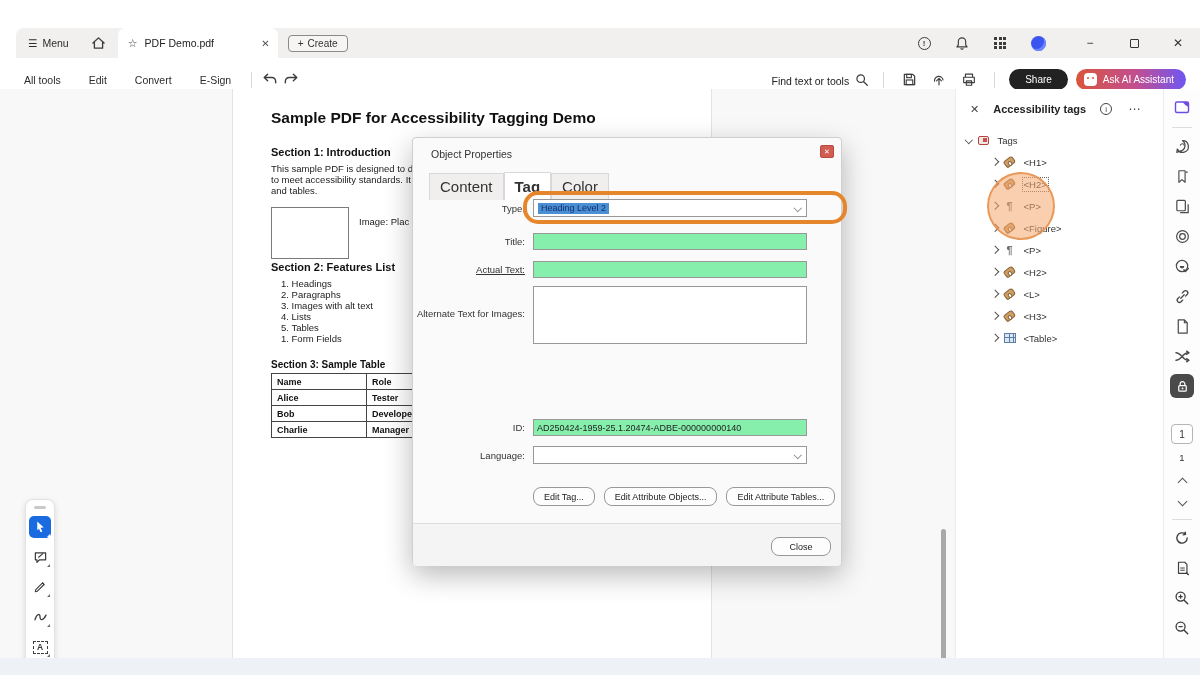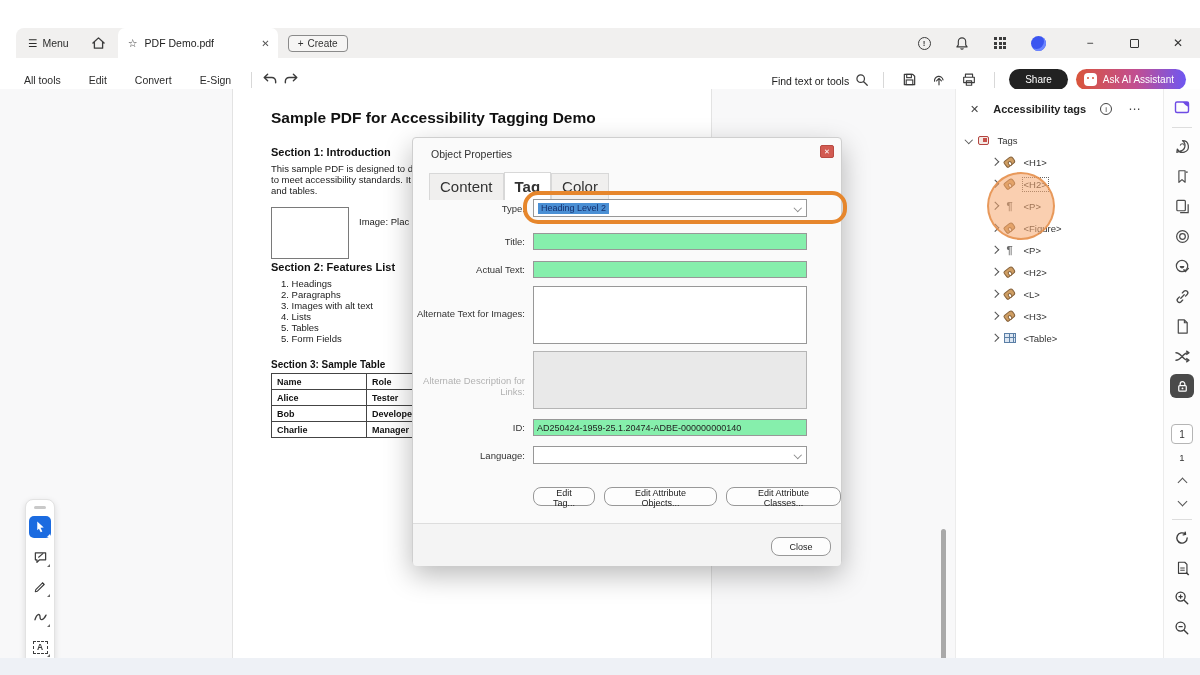--- a/index.html
+++ b/index.html
@@ -268,21 +268,21 @@
       <div class="doc-line" style="top:96px;">and tables.</div>
       <div class="img-box"></div>
       <div class="doc-line" style="left:126px; top:127px;">Image: Plac</div>
       <div class="doc-h2" style="top:172px;">Section 2: Features List</div>
       <div class="features">
         <div>1. Headings</div>
         <div>2. Paragraphs</div>
         <div>3. Images with alt text</div>
         <div>4. Lists</div>
         <div>5. Tables</div>
-        <div>5. Form Fields</div>
+        <div>1. Form Fields</div>
       </div>
       <div class="doc-h2" style="top:270px; font-size:10px;">Section 3: Sample Table</div>
       <table class="doc-table">
         <tbody>
             <tr>
           <td class="c0">Name</td>
           <td class="c1">Role</td>
         </tr>
         <tr>
           <td class="c0">Alice</td>
@@ -533,51 +533,47 @@
         <span class="sel-val">Heading Level 2</span>
         <span class="ddchev"></span>
       </div>
     </div>
 
     <div class="frow" style="top:95px;">
       <span class="flabel">Title:</span>
       <input class="fin" style="">
     </div>
 
-    <div class="frow" style="top:123px;">
+    <div class="frow" style="top:123px;text-decoration:underline;">
       <span class="flabel">Actual Text:</span>
       <input class="fin" style="">
     </div>
 
     <div class="frow" style="top:148px; align-items:flex-start;">
       <span class="flabel" style="padding-top:22px;">Alternate Text for Images:</span>
       <textarea class="ftext" style="height: 58px;"></textarea>
     </div>
 
-    <div class="frow" style="top:213px; align-items:flex-start;">
-      <span class="flabel dis" style="padding-top:24px;">Alternate Description for Links:</span>
-      <textarea class="ftext dis" style="height: 58px;" disabled=""></textarea>
-    </div>
 
     <div class="frow" style="top:281px;">
       <span class="flabel">ID:</span>
       <input class="fin" value="AD250424-1959-25.1.20474-ADBE-000000000140" style="">
     </div>
 
     <div class="frow" style="top:308px;">
       <span class="flabel">Language:</span>
       <div class="fdd">
         <span class="ddchev"></span>
       </div>
     </div>
 
     <div class="btn-row">
       <button class="dlg-btn">Edit Tag...</button>
       <button class="dlg-btn">Edit Attribute Objects...</button>
-      <button class="dlg-btn">Edit Attribute Classes...</button>
+      <button class="dlg-btn">Edit Attribute Tables...</button>
     </div>
 
     <div class="dlg-footer">
       <button class="dlg-btn close-btn">Close</button>
     </div>
   </div>
 
   <div class="orange-rect"></div>
 
 </div>

